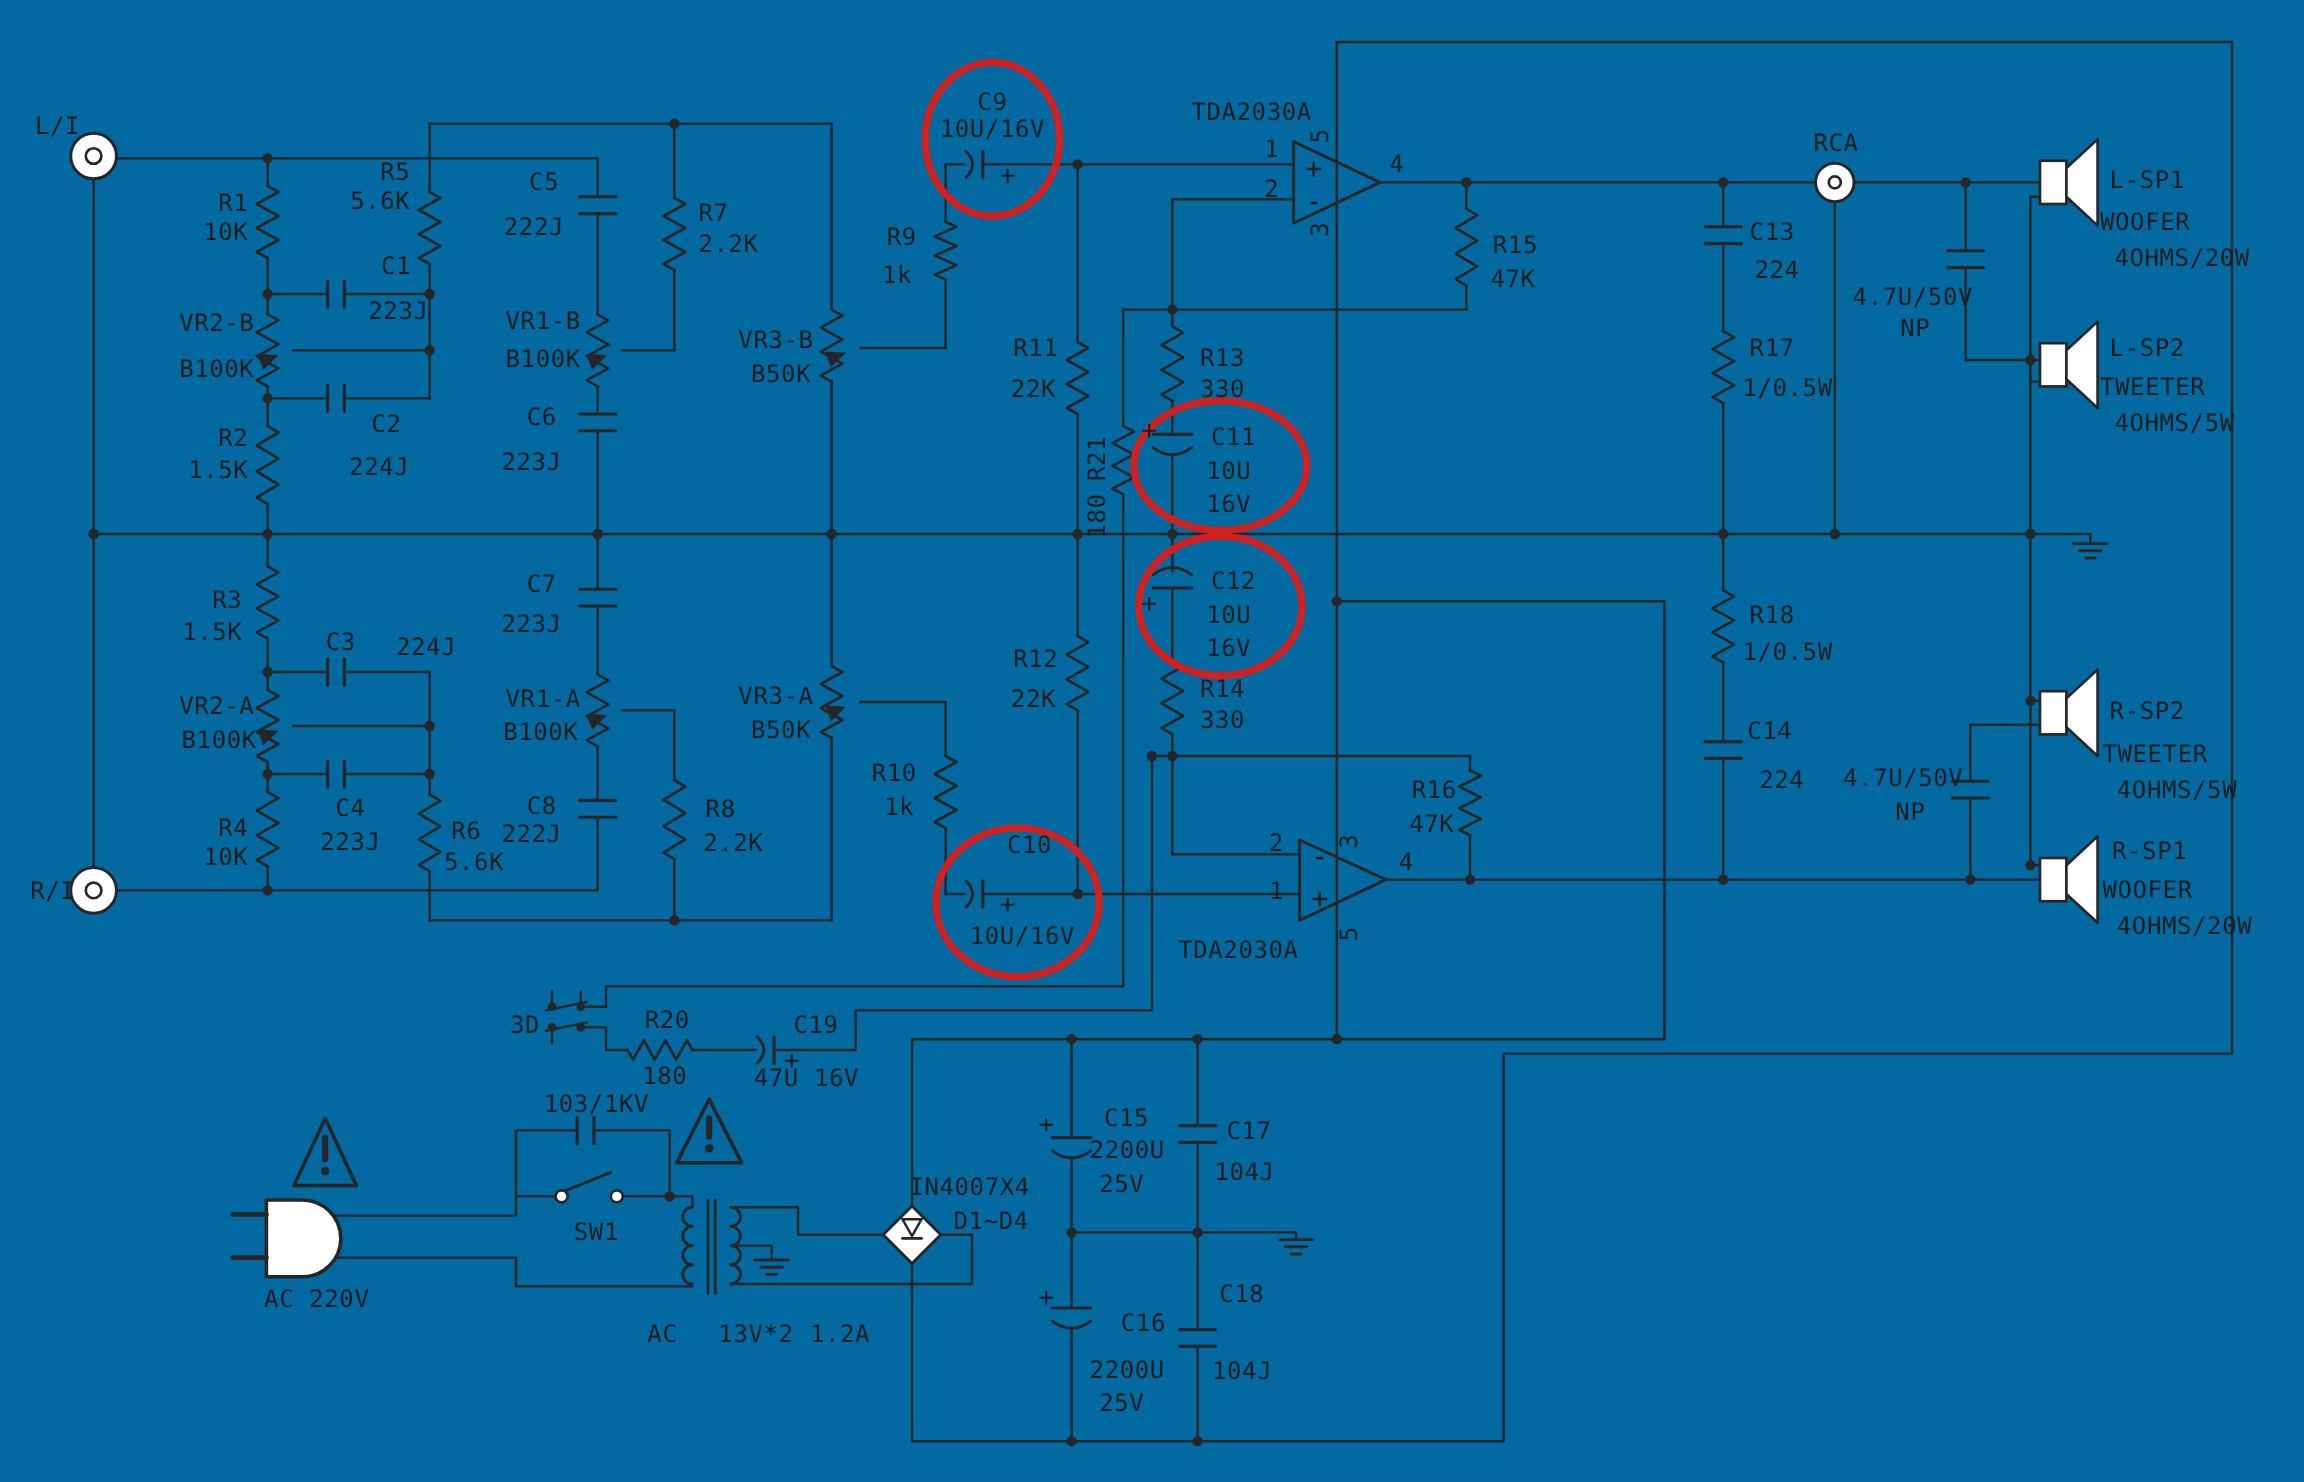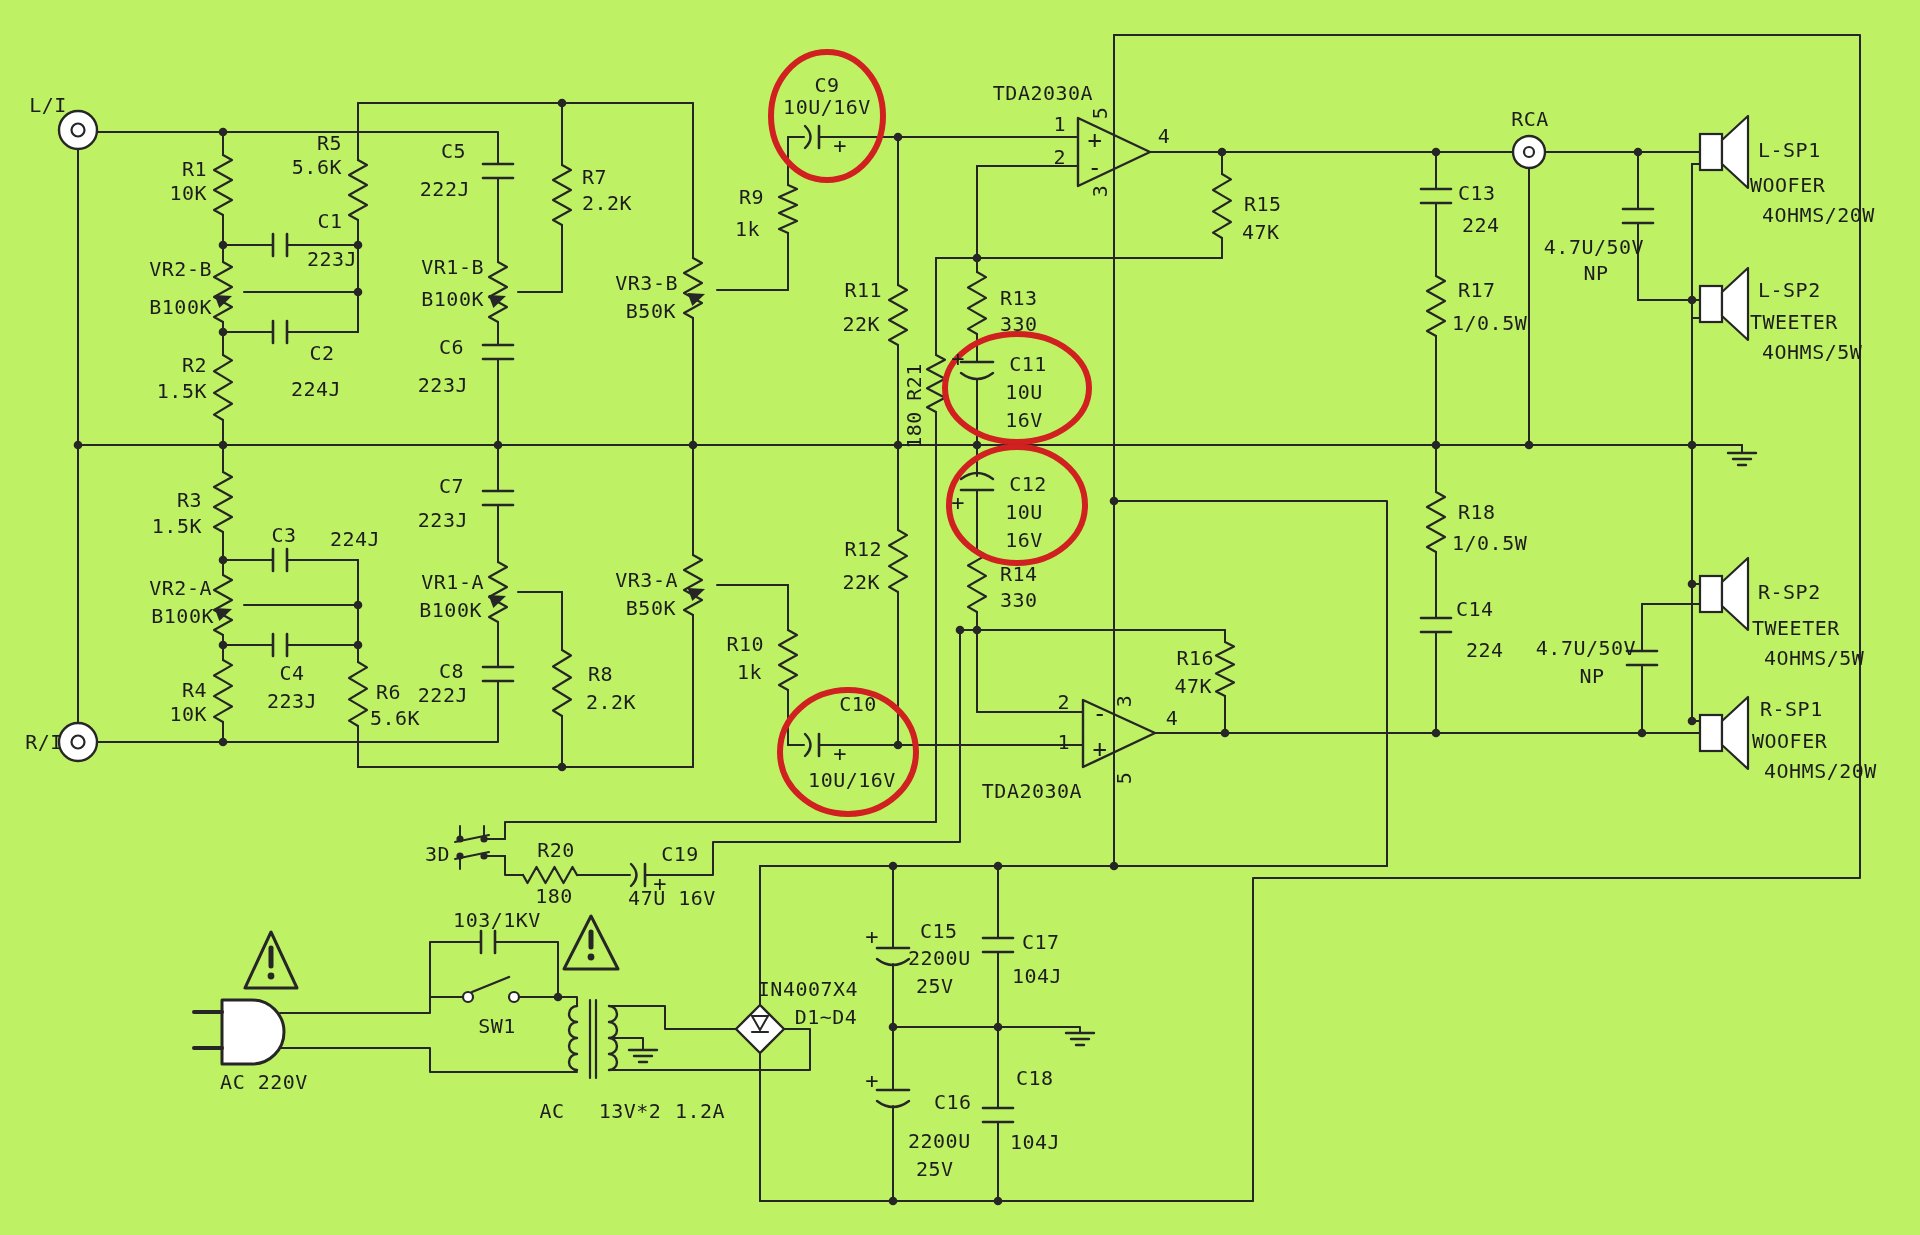--- a/index.html
+++ b/index.html
@@ -1,16 +1,16 @@
 <!DOCTYPE html>
 <html><head>
 <meta charset="utf-8">
 <style>
   html,body{margin:0;padding:0;background:#e8e8e4;}
-  .page{position:relative;width:1920px;height:1235px;background:#bef264;overflow:hidden;
+  .page{position:relative;width:1920px;height:1235px;background:#0369a1;overflow:hidden;
         font-family:"DejaVu Sans Mono", monospace;}
   svg{position:absolute;left:0;top:0;}
   svg text{fill:#1d1d1d;font-family:"DejaVu Sans Mono", monospace;letter-spacing:0.5px;}
 </style>
 </head>
 <body>
 
 <div class="page">
 <svg id="schematic" width="1920" height="1235" viewBox="0 0 1920 1235">
   <g id="wires">

